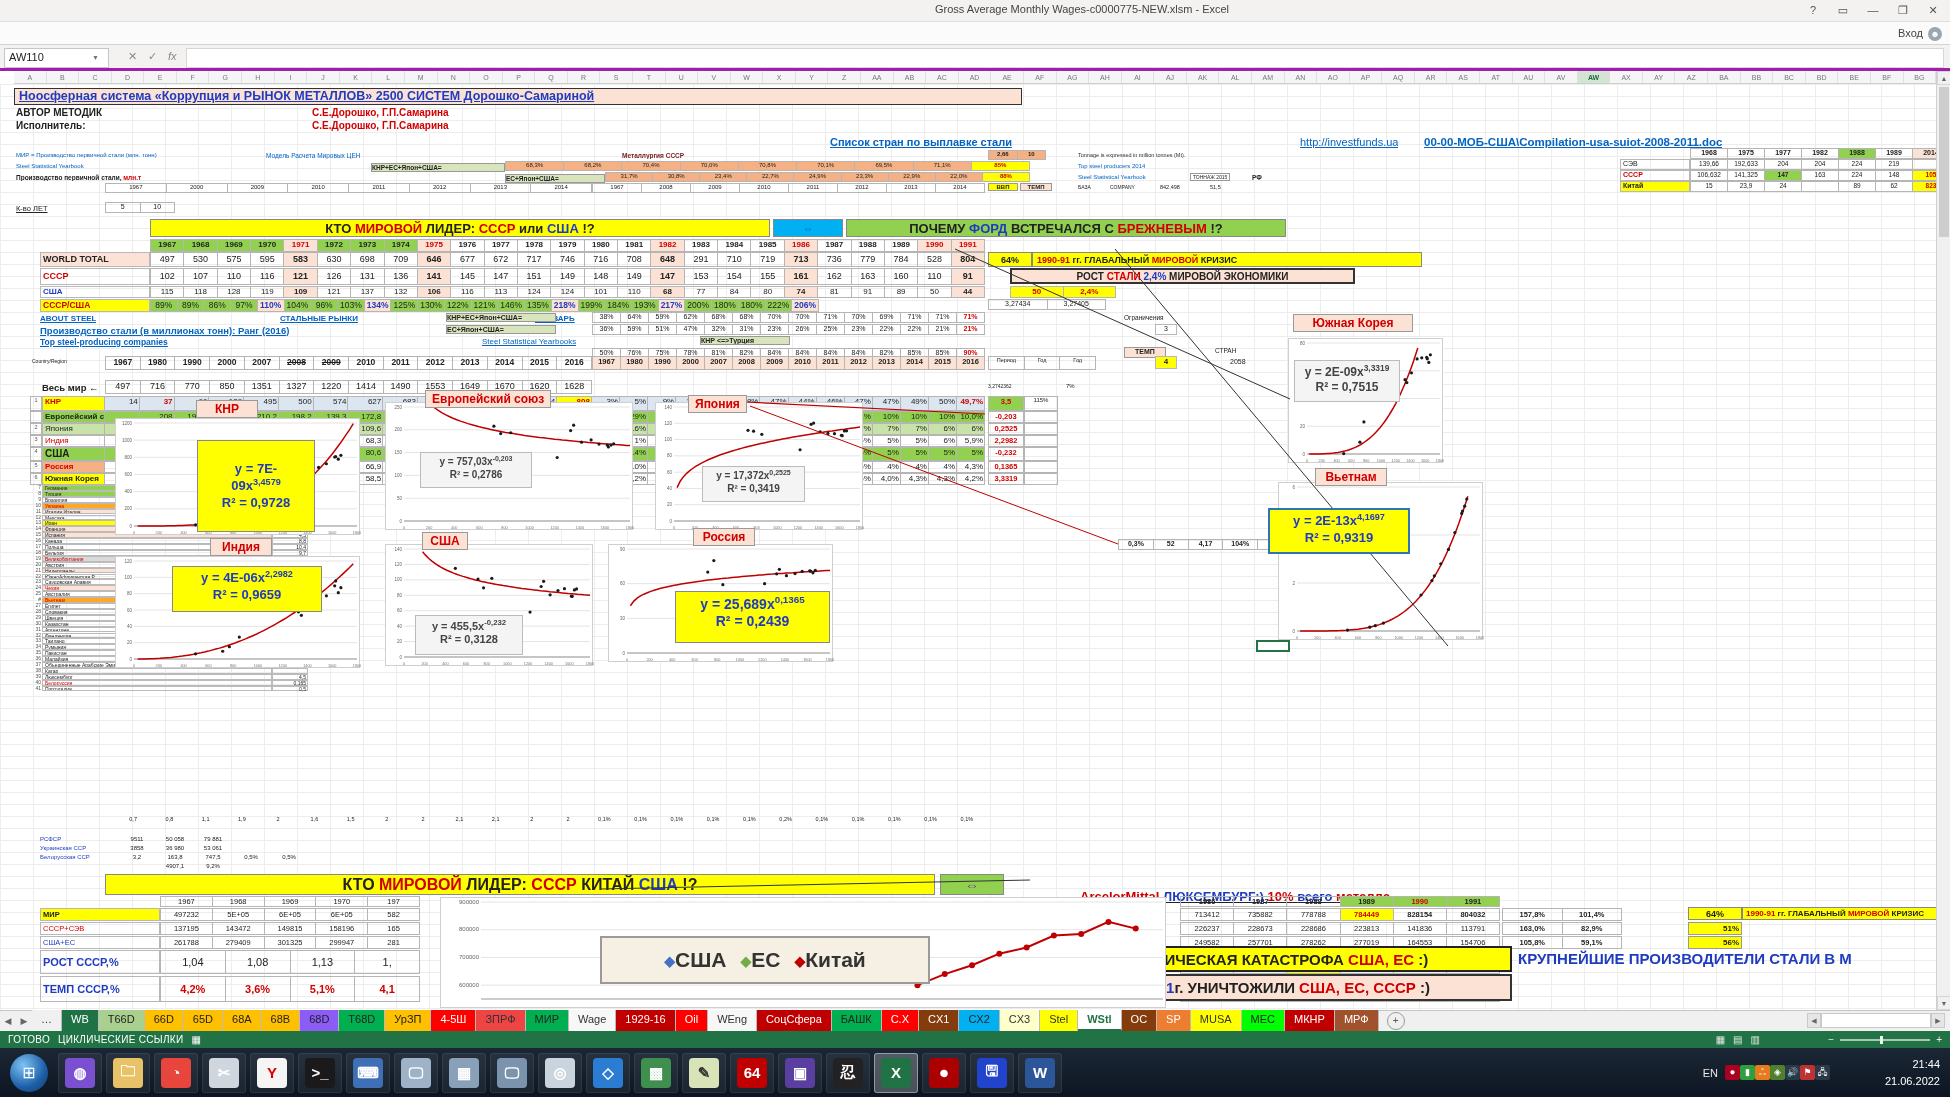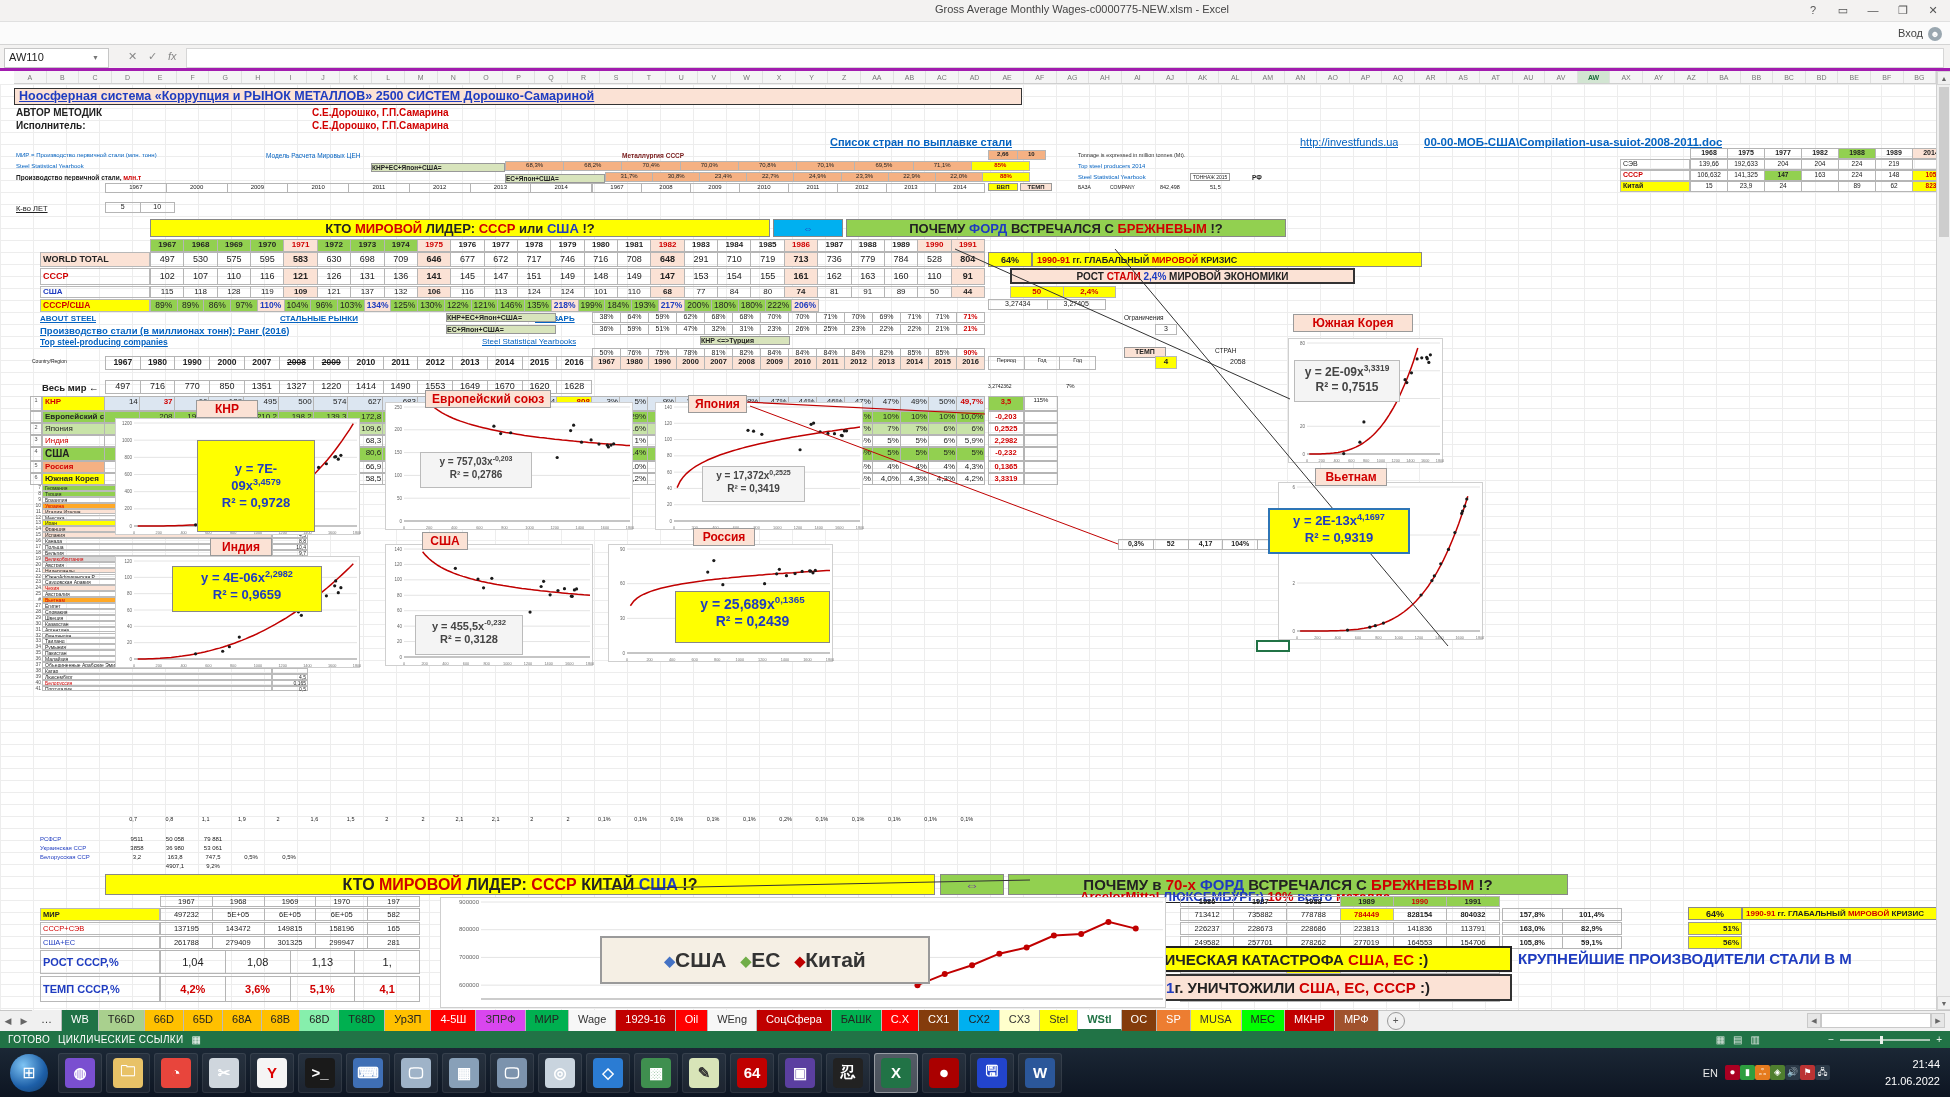--- a/index.html
+++ b/index.html
@@ -1220,21 +1220,20 @@
           <span style="border: none;"></span>
           <span style="border: none;">4907,1</span>
           <span style="border: none;">9,2%</span>
           <span style="border: none;"></span>
           <span style="border: none;"></span>
         </div>
       </div>
 
     <div class="banY lab" style="left:105px;top:790px;width:830px;height:21px;font-size:16px;line-height:20px"><span>КТО </span><span class=" red">МИРОВОЙ </span><span>ЛИДЕР: </span><span class=" red">СССР </span><span>КИТАЙ </span><span class=" blue">США </span><span>!?</span></div>
     <div class="banG lab" style="left:940px;top:790px;width:64px;height:21px;color:#7030a0;font-size:14px;line-height:20px">⇔</div>
-    <div class="banG lab" style="left:1008px;top:790px;width:560px;height:21px;font-size:15px;line-height:20px"><span>ПОЧЕМУ в </span><span class=" red">70-х </span><span class=" blue">ФОРД </span><span>ВСТРЕЧАЛСЯ С </span><span class=" red">БРЕЖНЕВЫМ </span><span>!?</span></div>
 
     <div class="lab" style="left:1080px;top:805px;font-size:13px;font-weight:bold;text-decoration:underline"><span class=" red">ArcelorMittal </span><span class=" blue">ЛЮКСЕМБУРГ:) </span><span class=" red">10% </span><span class=" blue">всего </span><span class=" red">металла</span></div>
 
     <div class="strip" style="left:160px;top:812px;width:260px;height:11px;font-size:7.5px">
         <span>1967</span>
         <span>1968</span>
         <span>1969</span>
         <span>1970</span>
         <span>197</span>
       </div>
@@ -1775,25 +1774,25 @@
     <span class="tnav">◀</span>
     <span class="tnav">▶</span>
     <div id="tabslist" style="display:flex">
         <span class="stab" style="background: rgb(240, 240, 240); color: rgb(51, 51, 51);">…</span>
         <span class="stab" style="background: rgb(31, 114, 70); color: rgb(255, 255, 255);">WB</span>
         <span class="stab" style="background: rgb(169, 208, 142); color: rgb(34, 34, 34);">T66D</span>
         <span class="stab" style="background: rgb(255, 192, 0); color: rgb(34, 34, 34);">66D</span>
         <span class="stab" style="background: rgb(255, 192, 0); color: rgb(34, 34, 34);">65D</span>
         <span class="stab" style="background: rgb(255, 192, 0); color: rgb(34, 34, 34);">68A</span>
         <span class="stab" style="background: rgb(255, 192, 0); color: rgb(34, 34, 34);">68B</span>
-        <span class="stab" style="background: #86efac; color: rgb(34, 34, 34);">68D</span>
+        <span class="stab" style="background: #8b5cf6; color: rgb(34, 34, 34);">68D</span>
         <span class="stab" style="background: rgb(0, 176, 80); color: rgb(34, 34, 34);">T68D</span>
         <span class="stab" style="background: rgb(255, 192, 0); color: rgb(34, 34, 34);">УрЗП</span>
         <span class="stab" style="background: rgb(255, 0, 0); color: rgb(255, 255, 255);">4-5Ш</span>
-        <span class="stab" style="background: #d946ef; color: rgb(51, 51, 51);">ЗПРФ</span>
+        <span class="stab" style="background: #ef4444; color: rgb(51, 51, 51);">ЗПРФ</span>
         <span class="stab" style="background: rgb(0, 176, 80); color: rgb(34, 34, 34);">МИР</span>
         <span class="stab" style="background: rgb(247, 247, 247); color: rgb(51, 51, 51);">Wage</span>
         <span class="stab" style="background: rgb(192, 0, 0); color: rgb(255, 255, 255);">1929-16</span>
         <span class="stab" style="background: rgb(255, 0, 0); color: rgb(255, 255, 255);">Oil</span>
         <span class="stab" style="background: rgb(247, 247, 247); color: rgb(51, 51, 51);">WEng</span>
         <span class="stab" style="background: rgb(192, 0, 0); color: rgb(255, 255, 255);">СоцСфера</span>
         <span class="stab" style="background: rgb(0, 176, 80); color: rgb(34, 34, 34);">БАШК</span>
         <span class="stab" style="background: rgb(255, 0, 0); color: rgb(255, 255, 255);">С.Х</span>
         <span class="stab" style="background: rgb(132, 60, 12); color: rgb(255, 255, 255);">CX1</span>
         <span class="stab" style="background: rgb(0, 176, 240); color: rgb(34, 34, 34);">CX2</span>

